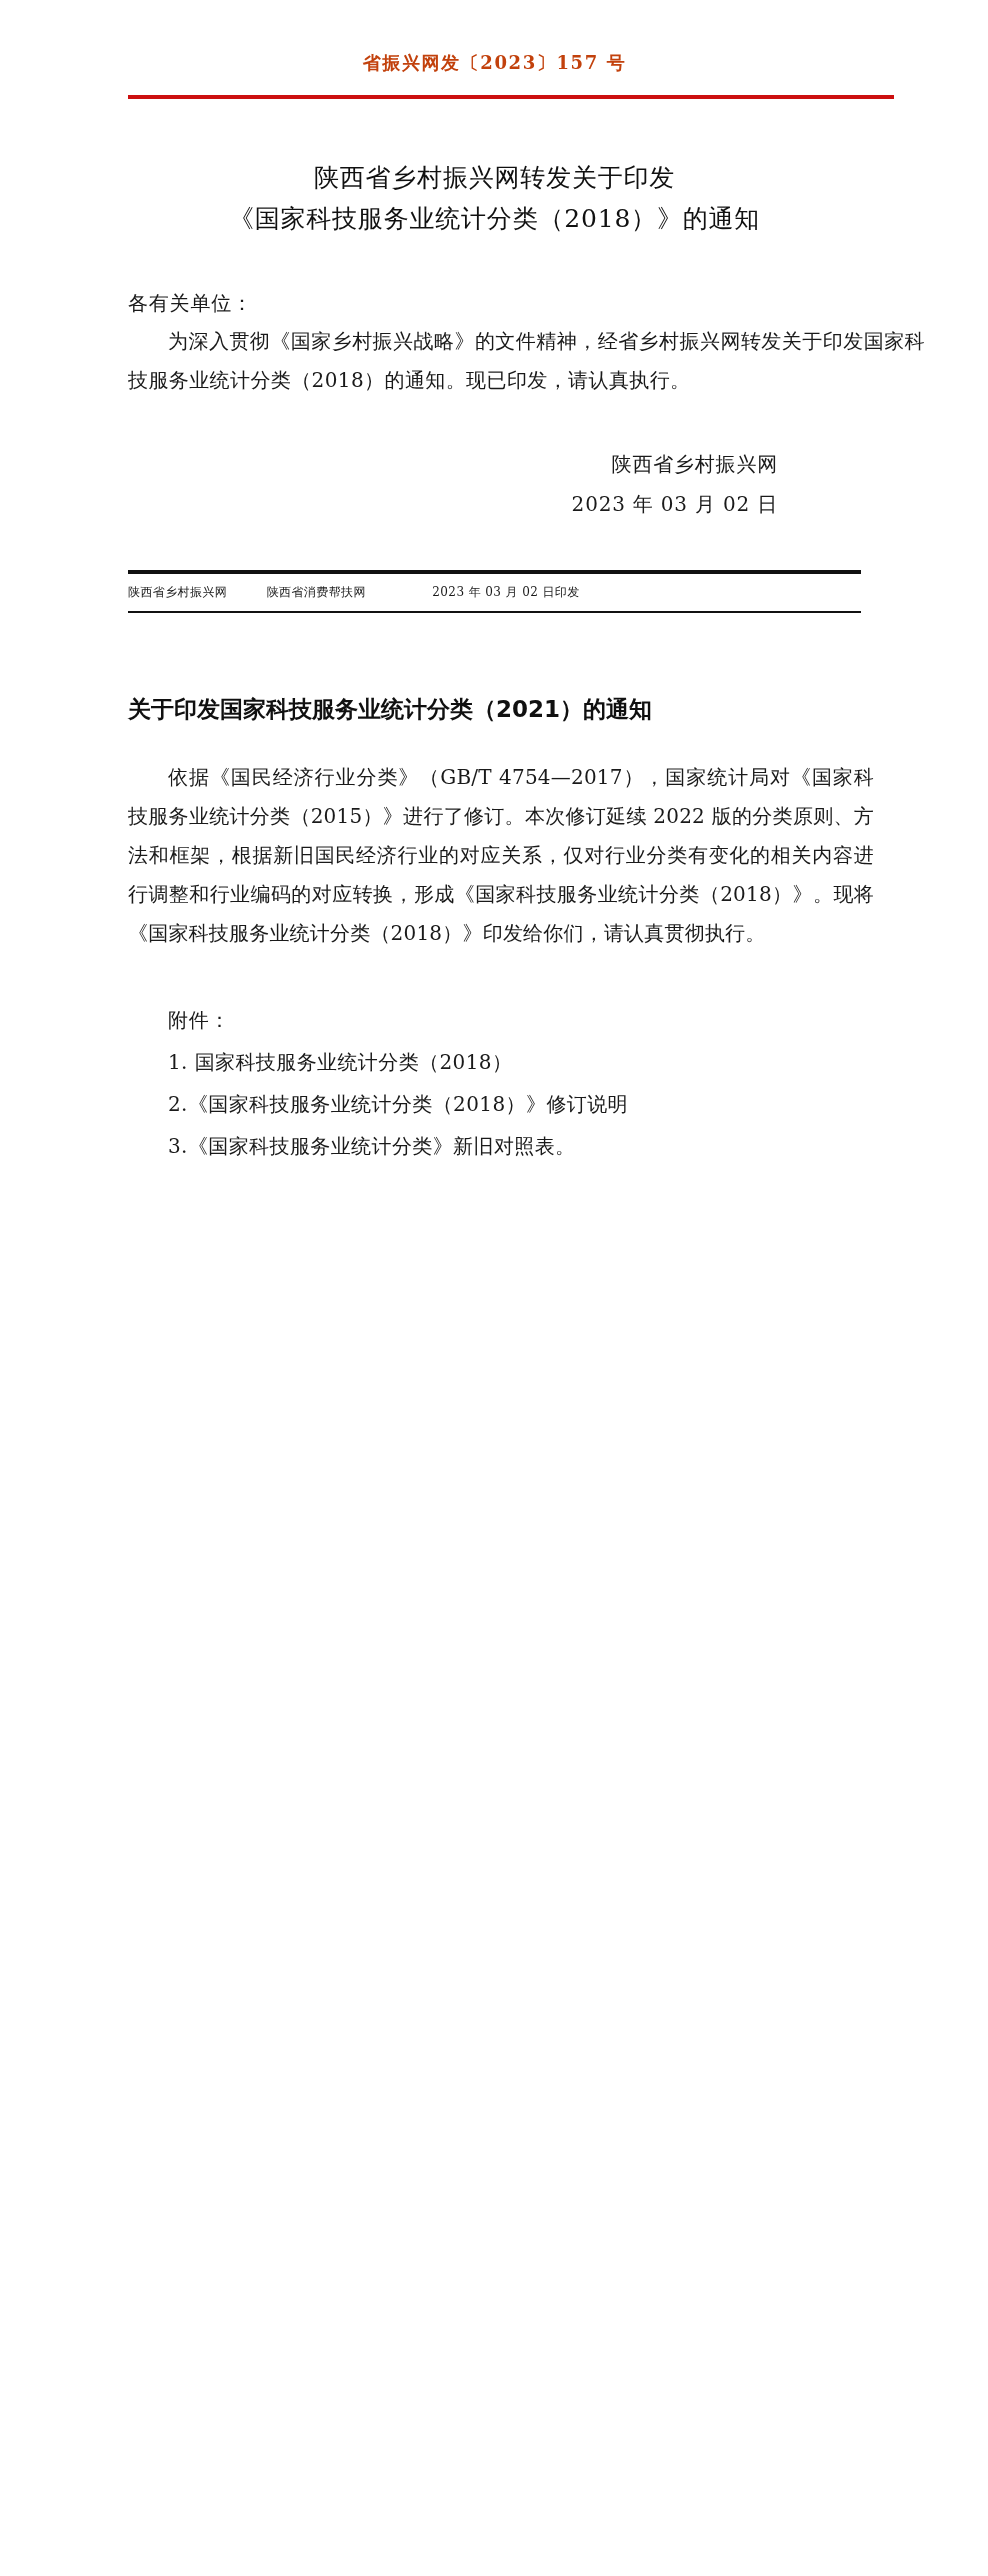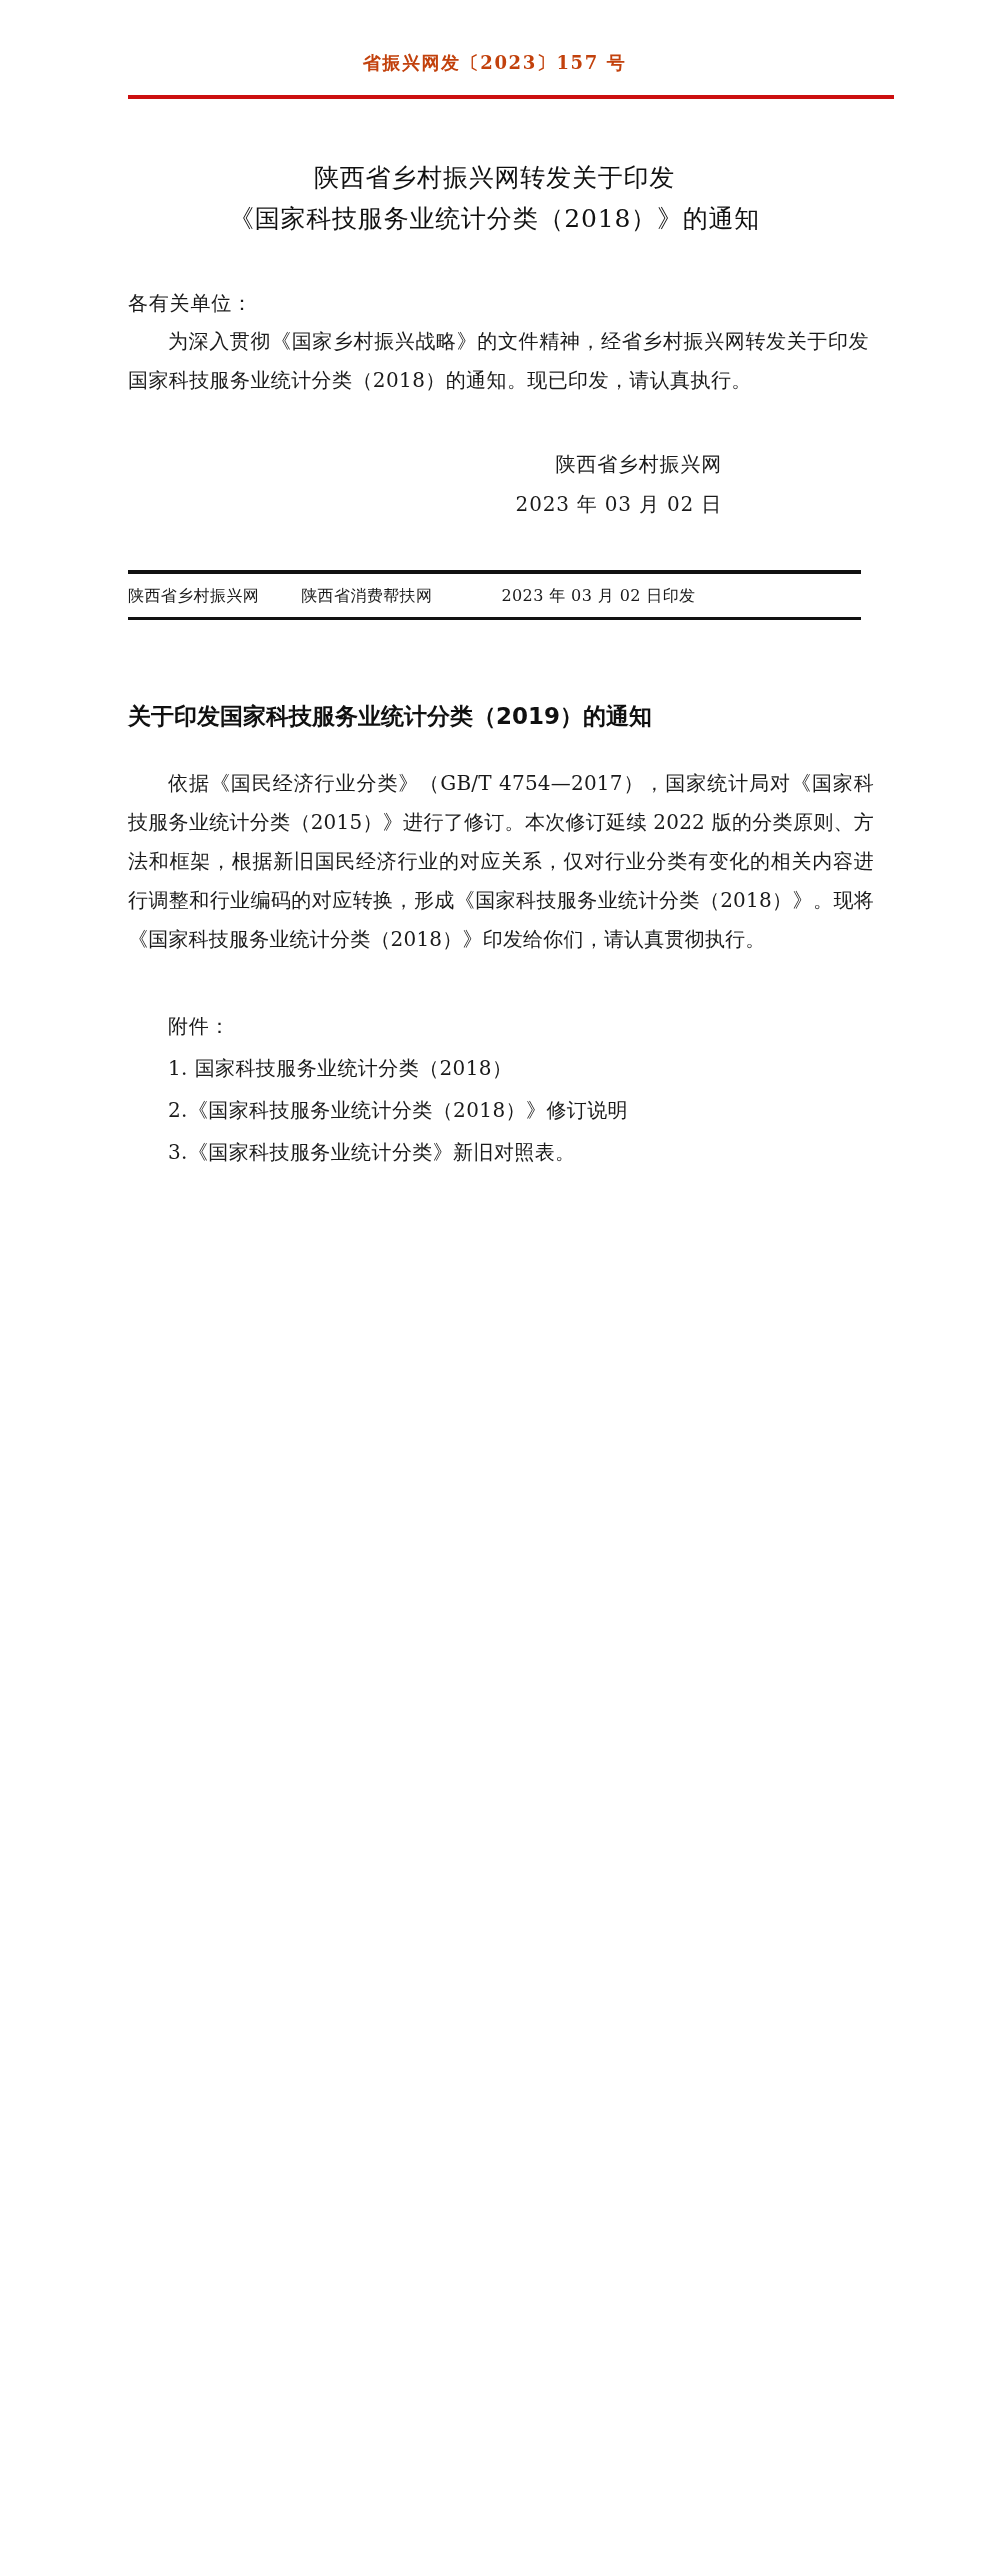--- a/index.html
+++ b/index.html
@@ -72,21 +72,21 @@
     line-height: 1.65;
     letter-spacing: 0.8px;
     color: #111111;
   }
   .main-title .tline { display: block; }
 
   
   .body-block {
     margin-top: 44px;
     padding-left: 128px;
-    padding-right: 120px;
+    padding-right: 64px;
   }
   .salutation {
     font-size: 20px;
     line-height: 1.9;
     letter-spacing: 0.8px;
   }
   .para {
     font-size: 20px;
     line-height: 1.95;
     letter-spacing: 0.4px;
@@ -117,21 +117,21 @@
     background: #111111;
   }
   .hr-black.thin { height: 1.6px; }
   .cc-line {
     font-size: 16.5px;
     line-height: 1.6;
     padding: 7.4px 0 7.4px 0;
     letter-spacing: 0.4px;
   }
   .imprint-line {
-    font-size: 16px;
+    font-size: 12px;
     line-height: 1.6;
     padding: 9px 0 9px 0;
     letter-spacing: 0.4px;
     white-space: nowrap;
   }
   .imprint-line .gap-sm { display: inline-block; width: 31px; }
   .imprint-line .gap-lg { display: inline-block; width: 58px; }
 
   
   .section2 {
@@ -207,21 +207,21 @@
       <span>陕西省乡村振兴网</span>
       <span class="gap-sm"></span>
       <span>陕西省消费帮扶网</span>
       <span class="gap-lg"></span>
       <span>2023 年 03 月 02 日印发</span>
     </div>
     <div class="hr-black"></div>
   </div>
 
   <div class="section2">
-    <div class="section2-heading">关于印发国家科技服务业统计分类（2019）的通知</div>
+    <div class="section2-heading">关于印发国家科技服务业统计分类（2021）的通知</div>
     <div class="section2-para">依据《国民经济行业分类》（GB/T 4754—2017），国家统计局对《国家科技服务业统计分类（2015）》进行了修订。本次修订延续 2022 版的分类原则、方法和框架，根据新旧国民经济行业的对应关系，仅对行业分类有变化的相关内容进行调整和行业编码的对应转换，形成《国家科技服务业统计分类（2018）》。现将《国家科技服务业统计分类（2018）》印发给你们，请认真贯彻执行。</div>
   </div>
 
   <div class="attach-block">
     <div class="attach-label">附件：</div>
     <div class="attach-item">1. 国家科技服务业统计分类（2018）</div>
     <div class="attach-item">2.《国家科技服务业统计分类（2018）》修订说明</div>
     <div class="attach-item">3.《国家科技服务业统计分类》新旧对照表。</div>
   </div>
 

